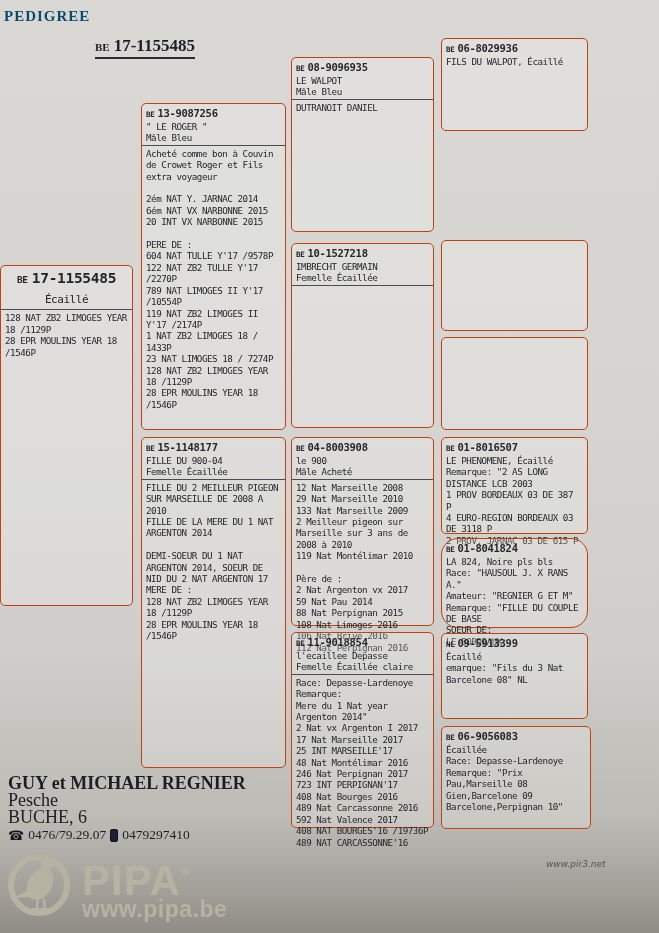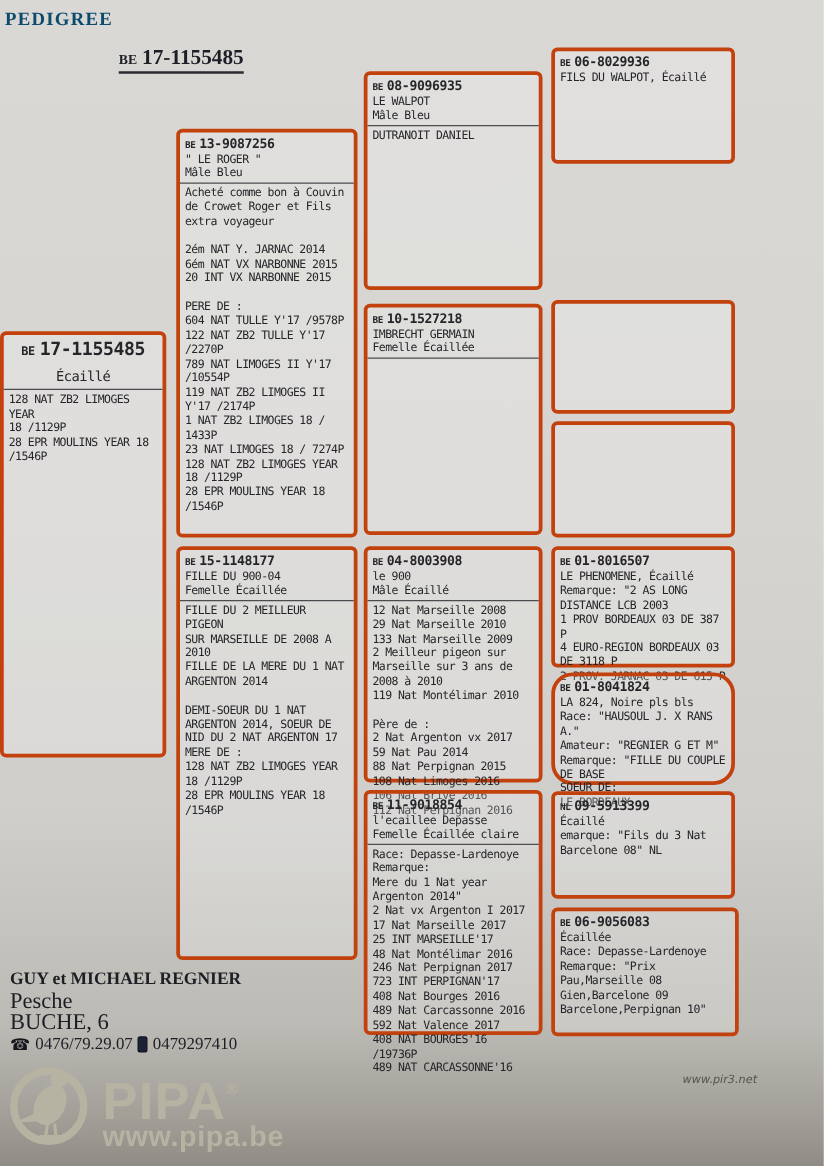--- a/index.html
+++ b/index.html
@@ -12,36 +12,36 @@
 
   
   .doc-title{position:absolute;left:4px;top:8px;font-family:"Liberation Serif",serif;
     font-weight:bold;font-size:15px;color:#0c4a6e;letter-spacing:1px;}
   .main-ring{position:absolute;left:95px;top:36px;font-family:"Liberation Serif",serif;
     font-weight:bold;color:#1e1e26;border-bottom:2px solid #2a2a32;padding-bottom:1px;}
   .main-ring .cc{font-size:11px;margin-right:4px;}
   .main-ring .nr{font-size:17px;}
 
   
-  .box{position:absolute;border:3px solid #c2410c;border-radius:5px;
+  .box{position:absolute;border:1px solid #c2410c;border-radius:5px;
     background:rgba(255,255,255,0.22);padding:3px 4px;color:#26262a;
     font-size:9.2px;line-height:11.4px;letter-spacing:-0.45px;box-sizing:border-box;}
   .ring{font-weight:bold;font-size:10.5px;letter-spacing:-0.3px;line-height:13px;}
   .ring .cc{font-size:7.5px;margin-right:3px;}
   .hdr{white-space:pre-wrap;}
   .sep{border-bottom:1px solid #4c4c50;margin:1px -4px 2px -4px;}
   .body{white-space:pre-wrap;}
 
   .subject .ring{text-align:center;font-size:14.5px;padding-top:3px;}
   .subject .ring .cc{font-size:9.5px;margin-right:4px;}
   .subject .sex{text-align:center;font-size:11px;margin:8px 0 4px 0;}
 
   
   .footer{position:absolute;left:8px;top:775px;color:#1d1d24;font-family:"Liberation Serif",serif;}
-  .owner{font-weight:bold;font-size:14px;line-height:17px;}
+  .owner{font-weight:bold;font-size:18px;line-height:17px;}
   .addr{font-size:18px;line-height:17px;}
   .phones{font-size:13.5px;line-height:18px;display:flex;align-items:center;gap:4px;}
   .phone-icon{font-size:13px;line-height:13px;color:#15151c;}
   .mobile-icon{display:inline-block;width:8px;height:13px;background:#1c2136;border-radius:2px;
     border:1px solid #10131f;box-sizing:border-box;}
 
   
   .pipa{position:absolute;left:6px;top:851px;display:flex;align-items:flex-start;}
   .pipa-text{margin-left:10px;color:#b7b3a2;font-family:"Liberation Sans",sans-serif;}
   .pipa-brand{font-weight:bold;font-size:42px;line-height:40px;letter-spacing:1px;}
@@ -147,21 +147,21 @@
     <div class="hdr">Femelle Écaillée</div>
     <div class="sep"></div>
     <div class="body"></div>
   </div>
 
   <div class="box" style="left:291px;top:437px;width:143px;height:189px;">
     <div class="ring">
       <span class="cc">BE</span><span>04-8003908</span>
     </div>
     <div class="hdr">le 900</div>
-    <div class="hdr">Mâle Écaillé</div>
+    <div class="hdr">Mâle Acheté</div>
     <div class="sep"></div>
     <div class="body">12 Nat Marseille 2008
 29 Nat Marseille 2010
 133 Nat Marseille 2009
 2 Meilleur pigeon sur
 Marseille sur 3 ans de
 2008 à 2010
 119 Nat Montélimar 2010
 
 Père de :

